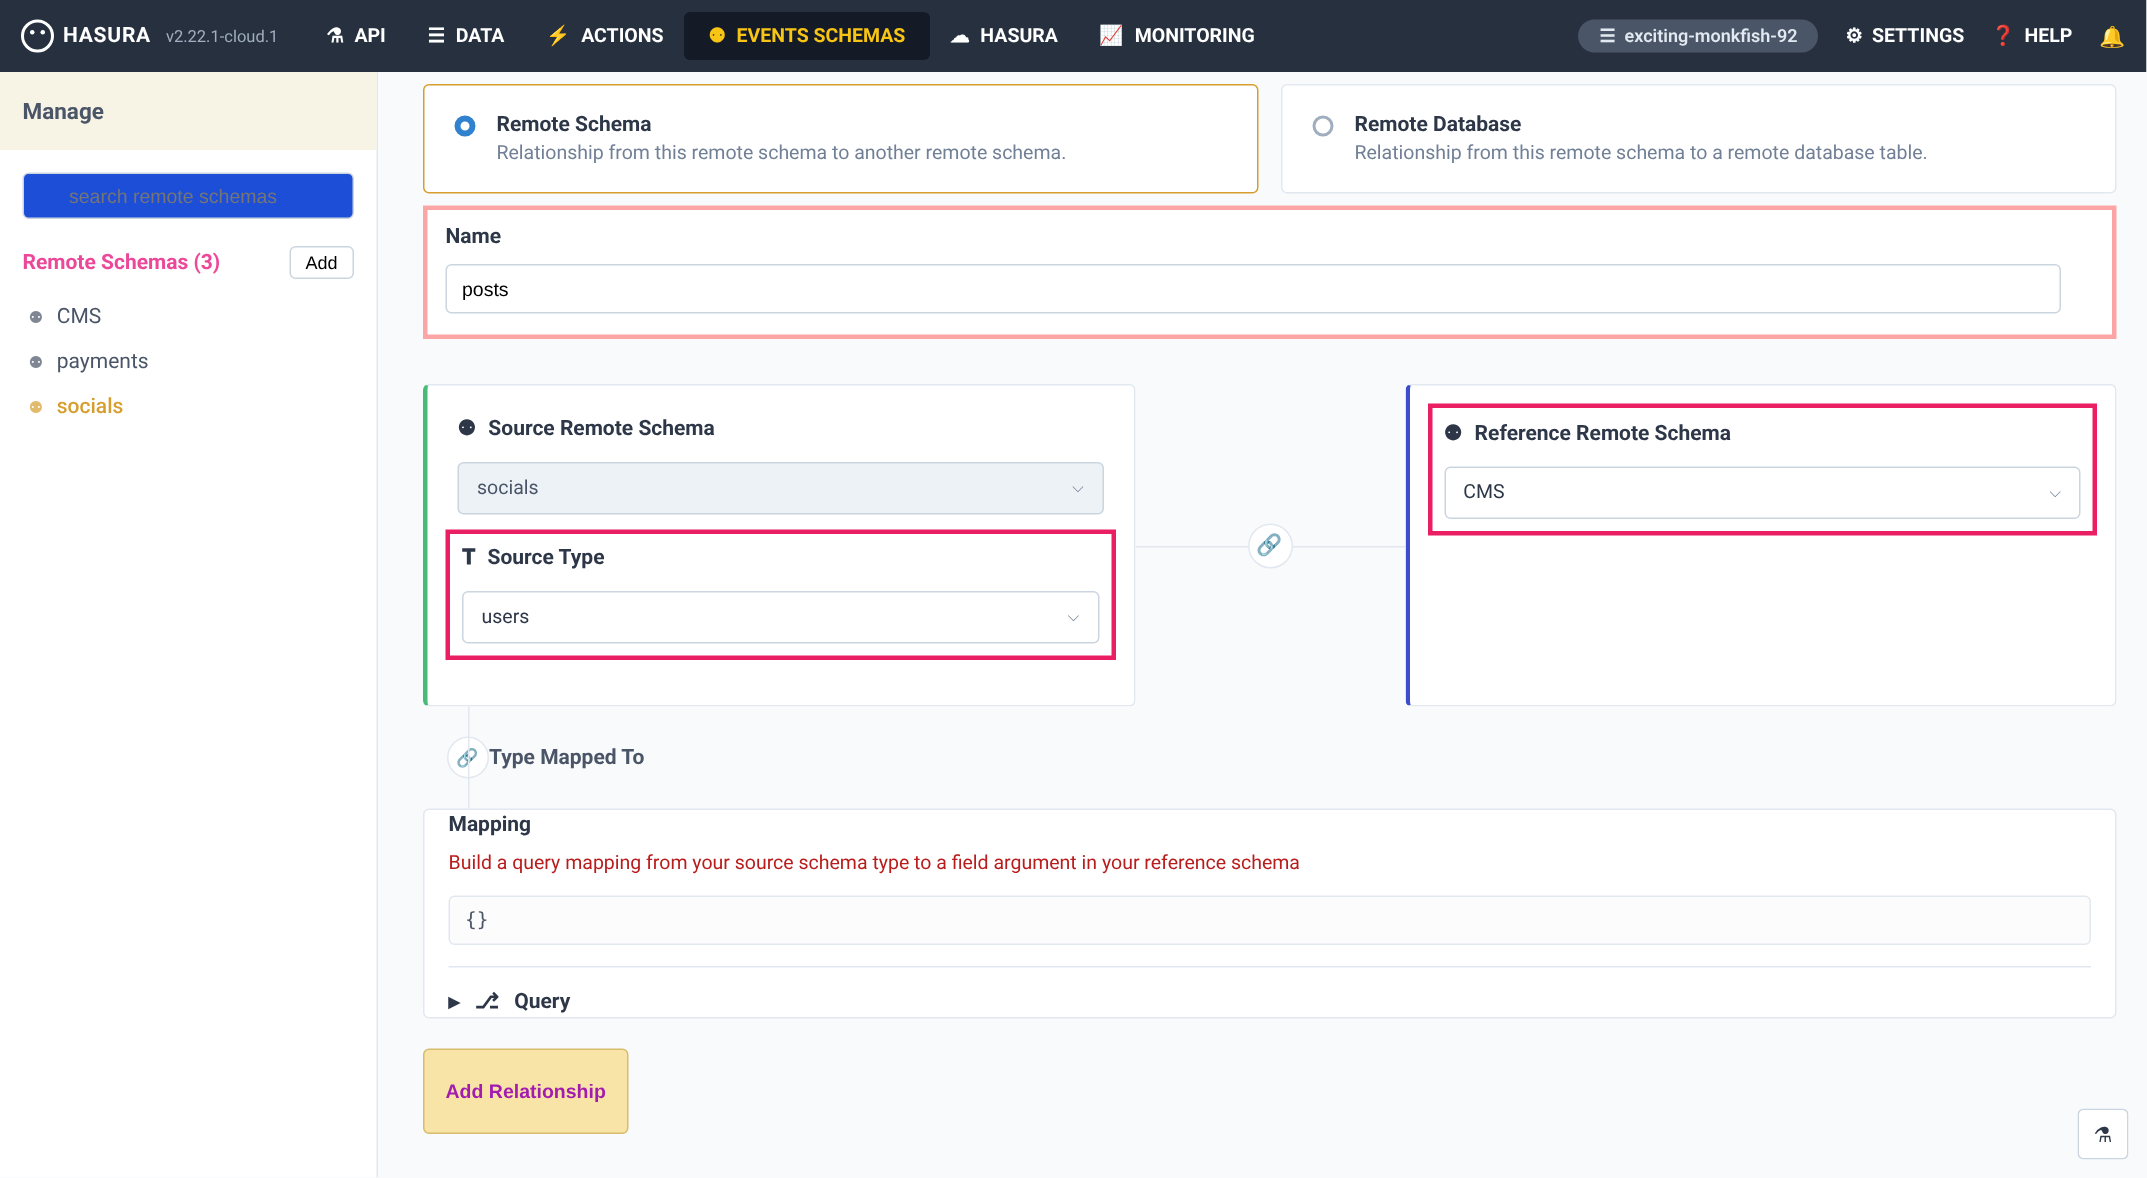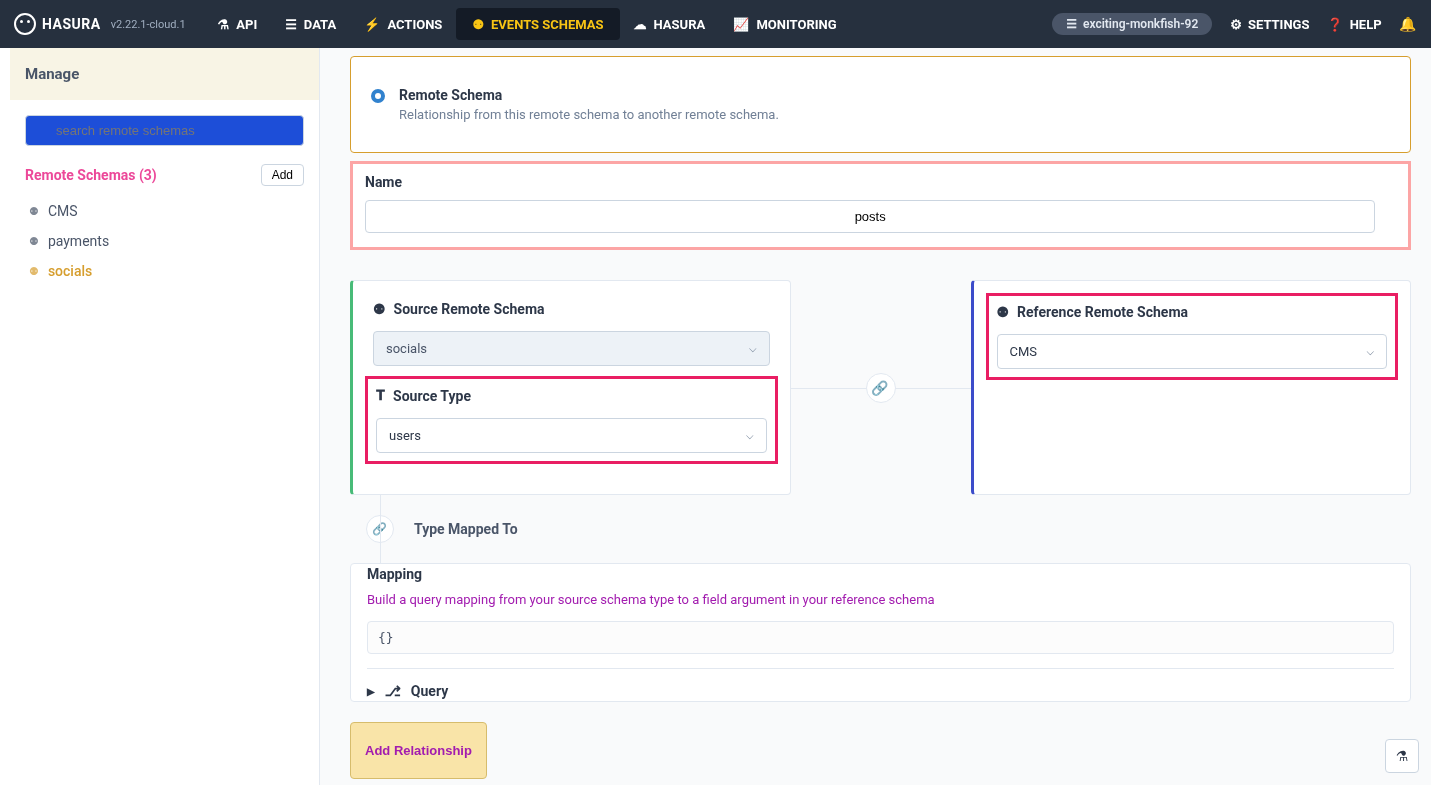--- a/index.html
+++ b/index.html
@@ -13,71 +13,71 @@
 .logo-icon:before { left: 4px; }
 .logo-icon:after { right: 4px; }
 .version { font-size: 11px; color: #a0aec0; margin-right: 18px; }
 .nav-item { padding: 0 14px; height: 48px; display: flex; align-items: center; gap: 7px; font-size: 13px; font-weight: 700; color: #fff; cursor: pointer; }
 .nav-item.active { background: #141b26; color: #f9c514; border-radius: 4px; height: 32px; padding: 0 16px; }
 .topbar-right { display: flex; align-items: center; gap: 18px; }
 .project-pill { background: #4a5568; color: #e2e8f0; padding: 4px 14px; border-radius: 14px; font-size: 12px; font-weight: 600; display: flex; align-items: center; gap: 6px; }
 .right-link { display: flex; align-items: center; gap: 6px; font-size: 13px; font-weight: 700; }
 
 .layout { display: flex; height: calc(100vh - 48px); }
-.sidebar { width: 320px; background: #fff; border-right: 1px solid #e2e8f0; display: flex; flex-direction: column; padding-left: 10px; }
+.sidebar { width: 252px; background: #fff; border-right: 1px solid #e2e8f0; display: flex; flex-direction: column; }
 .sidebar-header { background: #f8f4e5; padding: 17px 15px; font-weight: 700; font-size: 15px; color: #4a5568; }
 .sidebar-body { padding: 15px; }
 .search-box { width: 100%; padding: 7px 10px 7px 30px; border: 1px solid #cbd5e0; border-radius: 4px; font-size: 13px; background: #1d4ed8; position: relative; }
 .search-wrap { position: relative; margin-bottom: 18px; }
 .search-wrap:before { content: "🔍"; position: absolute; left: 9px; top: 7px; font-size: 12px; opacity: 0.6; }
 .sidebar-title-row { display: flex; justify-content: space-between; align-items: center; margin-bottom: 10px; }
 .sidebar-title { font-weight: 700; font-size: 14px; color: #ec4899; }
 .add-btn { padding: 3px 10px; border: 1px solid #cbd5e0; border-radius: 4px; background: #fff; font-size: 12px; cursor: pointer; }
 .schema-item { padding: 7px 4px; display: flex; align-items: center; gap: 9px; font-size: 14px; color: #4a5568; cursor: pointer; }
 .schema-item.active { color: #d69e2e; font-weight: 500; }
 .plug-icon { font-size: 11px; opacity: 0.7; }
 
 .main { flex: 1; padding: 0 20px 20px 30px; overflow-y: auto; }
 
 .radio-row { display: flex; gap: 15px; margin-top: 8px; margin-bottom: 0; }
-.radio-card { flex: 1; border: 1px solid #e2e8f0; border-radius: 4px; padding: 30px 20px; display: flex; gap: 14px; align-items: flex-start; cursor: pointer; background: #fff; }
+.radio-card { flex: 1; border: 1px solid #e2e8f0; border-radius: 4px; padding: 18px 20px; display: flex; gap: 14px; align-items: flex-start; cursor: pointer; background: #fff; }
 .radio-card.selected { border: 1.5px solid #d69e2e; }
 .radio-dot { width: 14px; height: 14px; border: 2px solid #a0aec0; border-radius: 50%; margin-top: 2px; flex-shrink: 0; }
 .radio-card.selected .radio-dot { border: 4px solid #3182ce; }
 .radio-title { font-weight: 700; font-size: 14px; margin-bottom: 4px; }
 .radio-desc { font-size: 13px; color: #718096; }
 
 .name-section { border: 3px solid #fca5a5; padding: 10px 12px 14px 12px; margin-top: 8px; background: #fff; }
 .section-label { font-weight: 700; font-size: 14px; margin-bottom: 10px; }
-.text-input { width: 98%; padding: 8px 10px; border: 1px solid #cbd5e0; border-radius: 4px; font-size: 13px; text-align: center; }
+.text-input { width: 98%; padding: 8px 10px; border: 1px solid #cbd5e0; border-radius: 4px; font-size: 13px; }
 
 .schema-row { display: flex; gap: 0; margin-top: 30px; position: relative; align-items: flex-start; }
 .panel { flex: 1; border: 1px solid #e2e8f0; border-radius: 4px; background: #fff; position: relative; min-height: 215px; }
 .panel-left { border-left: 3px solid #48bb78; }
 .panel-right { border-left: 3px solid #3c4cca; }
 .panel-inner { padding: 20px; }
 .panel-label { display: flex; align-items: center; gap: 8px; font-weight: 700; font-size: 14px; margin-bottom: 14px; }
 .select-box { width: 100%; padding: 9px 12px; border: 1px solid #cbd5e0; border-radius: 4px; font-size: 13px; background: #fff; display: flex; justify-content: space-between; align-items: center; cursor: pointer; }
 .select-box.disabled { background: #edf2f7; color: #4a5568; }
 .chev { font-size: 10px; color: #718096; }
 
 .highlight-pink { border: 3px solid #e91e63; padding: 8px; margin: -8px; }
 
 .connector { width: 180px; display: flex; align-items: center; justify-content: center; position: relative; align-self: center; }
 .connector:before { content: ""; position: absolute; height: 1px; background: #e2e8f0; width: 100%; top: 50%; }
 .connector-dot { width: 30px; height: 30px; border: 1px solid #e2e8f0; border-radius: 50%; background: #fff; display: flex; align-items: center; justify-content: center; z-index: 1; }
 
 .vline { position: relative; margin-left: 30px; }
 .vline:before { content: ""; position: absolute; left: 0; top: 0; width: 1px; height: 100%; background: #e2e8f0; }
-.mapped-row { display: flex; align-items: center; gap: 20px; padding: 20px 0 20px 0; margin-left: -14px; }
+.mapped-row { display: flex; align-items: center; padding: 20px 0 20px 0; margin-left: -14px; }
 .mapped-icon { width: 28px; height: 28px; border: 1px solid #e2e8f0; border-radius: 50%; background: #fff; display: flex; align-items: center; justify-content: center; font-size: 12px; }
 .mapped-label { font-weight: 700; font-size: 14px; color: #4a5568; }
 
 .mapping-panel { border: 1px solid #e2e8f0; border-radius: 4px; background: #fff; padding: 2px 16px; }
-.mapping-desc { font-size: 13px; color: #a21caf; margin-top: 4px; margin-bottom: 14px; }
+.mapping-desc { font-size: 13px; color: #b91c1c; margin-top: 4px; margin-bottom: 14px; }
 .code-box { border: 1px solid #e2e8f0; border-radius: 4px; padding: 8px 10px; font-family: monospace; font-size: 13px; color: #4a5568; background: #fcfcfc; margin-bottom: 14px; }
 .query-row { border-top: 1px solid #e2e8f0; padding-top: 14px; display: flex; align-items: center; gap: 10px; font-weight: 700; font-size: 14px; }
 .caret { font-size: 10px; }
 
 .add-rel-btn { margin-top: 20px; padding: 20px 14px; background: #f9e4a8; border: 1px solid #d6bc6c; border-radius: 4px; font-size: 13px; font-weight: 600; cursor: pointer; color: #a21caf; }
 
 .beaker-fab { position: fixed; bottom: 12px; right: 12px; width: 34px; height: 34px; border: 1px solid #cbd5e0; border-radius: 4px; background: #fff; display: flex; align-items: center; justify-content: center; }
 </style>
 </head>
 <body>
@@ -158,20 +158,27 @@
   </div>
 
   <div class="main">
 
     <div class="radio-row">
       <div class="radio-card selected">
         <div class="radio-dot"></div>
         <div>
           <div class="radio-title">Remote Schema</div>
           <div class="radio-desc">Relationship from this remote schema to another remote schema.</div>
+        </div>
+      </div>
+      <div class="radio-card">
+        <div class="radio-dot"></div>
+        <div>
+          <div class="radio-title">Remote Database</div>
+          <div class="radio-desc">Relationship from this remote schema to a remote database table.</div>
         </div>
       </div>
     </div>
 
     <div class="name-section">
       <div class="section-label">Name</div>
       <input class="text-input" value="posts" style="">
     </div>
 
     <div class="schema-row">

